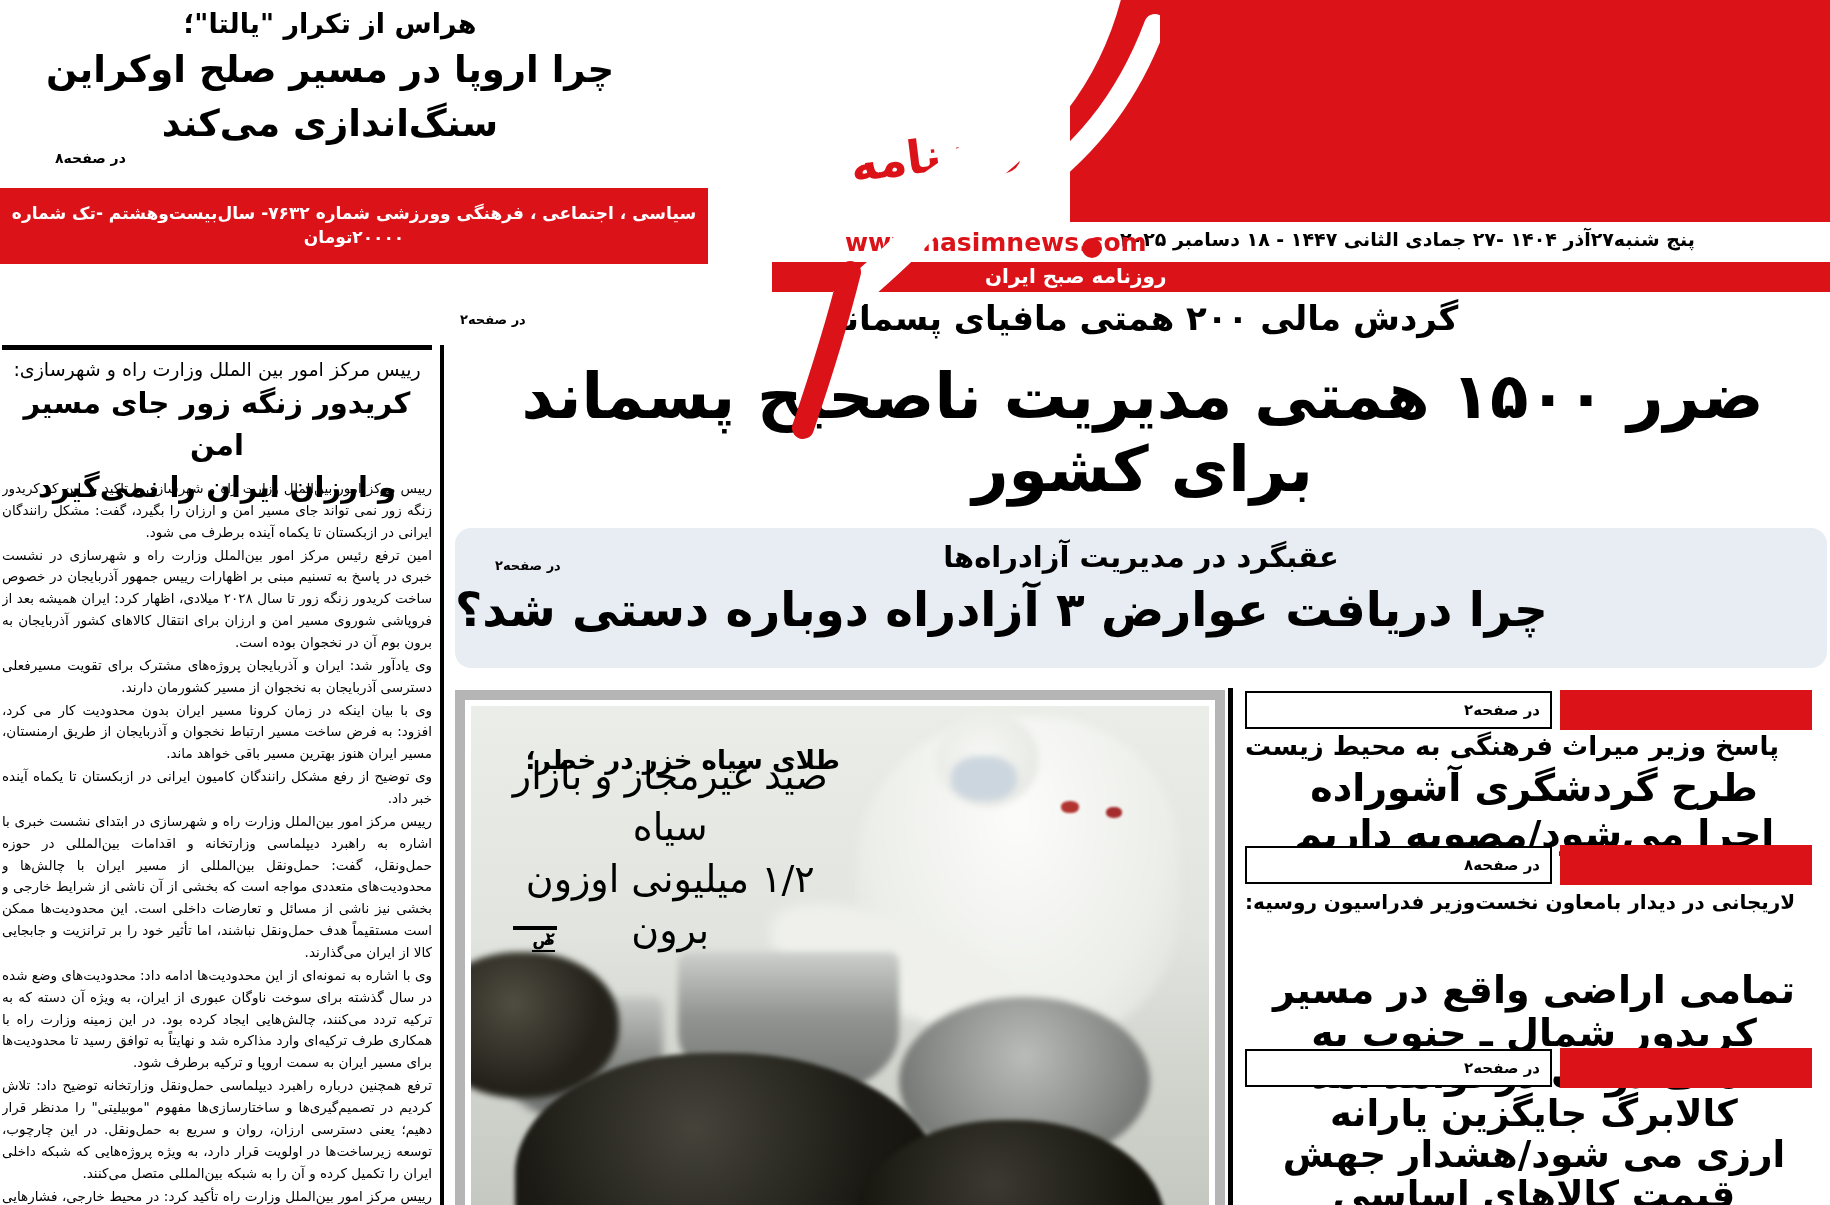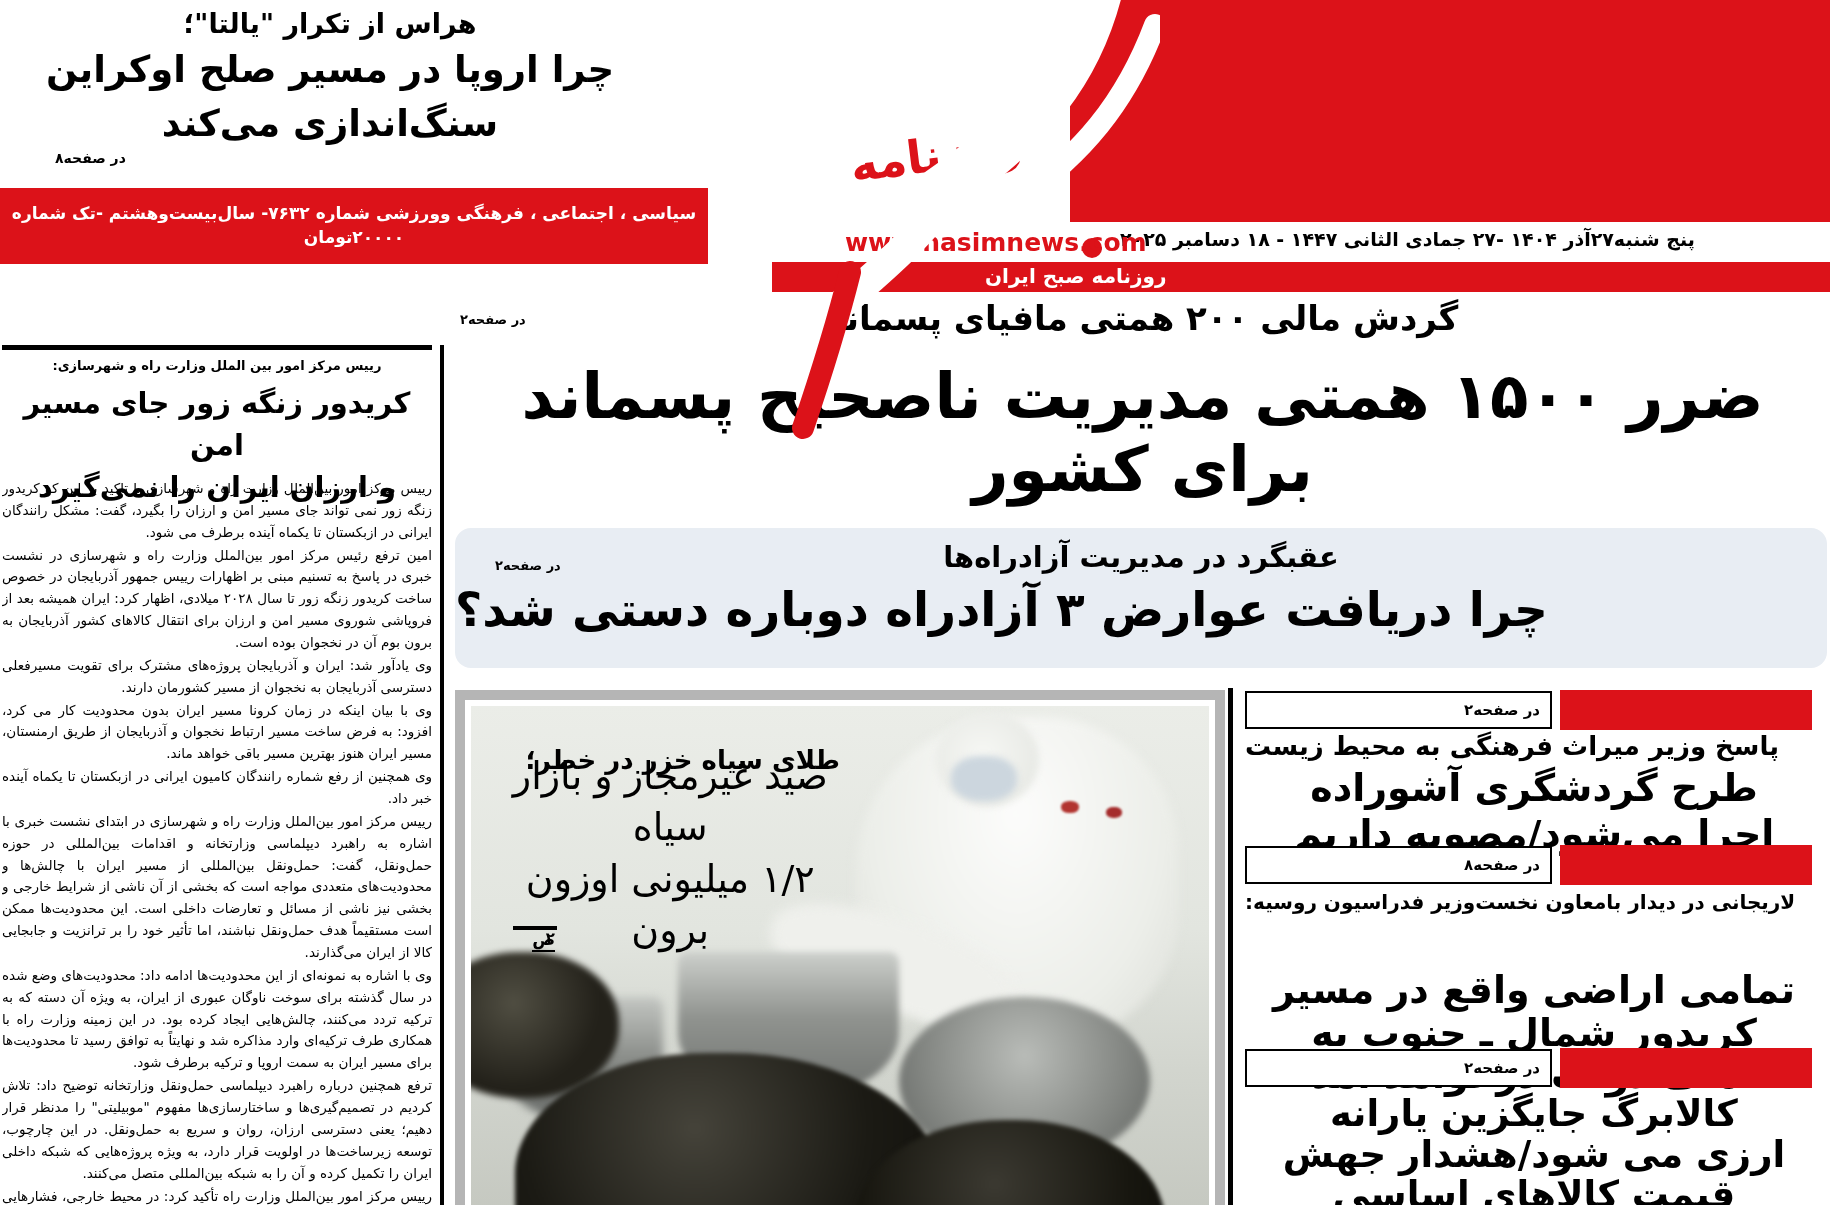--- a/index.html
+++ b/index.html
@@ -19,21 +19,21 @@
             font-size:17px;font-weight:bold;padding:0 10px;box-sizing:border-box;line-height:1.4;}
   .date-line{left:1120px;top:228px;font-size:19px;font-weight:bold;}
   .red-dot{left:1082px;top:238px;width:20px;height:20px;border-radius:50%;background:#dc1219;}
   .site-url{left:845px;top:228px;font-size:25px;font-weight:bold;color:#dc1219;direction:ltr;}
   .tagline-band{left:772px;top:262px;width:1058px;height:30px;background:#dc1219;}
   .tagline{left:985px;top:264px;font-size:20px;font-weight:bold;color:#fff;z-index:6;}
   .swoosh{left:700px;top:0;width:460px;height:440px;z-index:5;pointer-events:none;}
 
   
   .lc-rule{left:2px;top:345px;width:430px;height:5px;background:#000;}
-  .lc-kicker{left:2px;top:358px;width:430px;text-align:center;font-size:13px;font-weight:bold;}
+  .lc-kicker{left:2px;top:358px;width:430px;text-align:center;font-size:19px;font-weight:normal;}
   .lc-headline{left:2px;top:382px;width:430px;text-align:center;font-size:29px;font-weight:bold;
                line-height:1.45;white-space:pre-line;}
   .lc-body{left:2px;top:478px;width:430px;height:727px;overflow:hidden;font-size:13.5px;
            line-height:1.62;text-align:justify;}
   .lc-body p{margin:0 0 1px 0;}
   .vrule1{left:440px;top:345px;width:4px;height:860px;background:#000;}
 
   
   .lead-pageref{left:460px;top:312px;font-size:13px;font-weight:bold;}
   .lead-kicker{left:455px;top:298px;width:1375px;text-align:center;font-size:34px;font-weight:bold;}
@@ -127,21 +127,21 @@
 
   <div class="abs lc-rule"></div>
   <div class="abs lc-kicker">رییس مرکز امور بین الملل وزارت راه و شهرسازی:</div>
   <div class="abs lc-headline">کریدور زنگه زور جای مسیر امن
 و ارزان ایران را نمی‌گیرد</div>
   <div class="abs lc-body">
     <p>رییس مرکز امور بین‌الملل وزارت راه و شهرسازی با تاکید بر این که کریدور زنگه زور نمی تواند جای مسیر امن و ارزان را بگیرد، گفت: مشکل رانندگان ایرانی در ازبکستان تا یکماه آینده برطرف می شود.</p>
     <p>امین ترفع رئیس مرکز امور بین‌الملل وزارت راه و شهرسازی در نشست خبری در پاسخ به تسنیم مبنی بر اظهارات رییس جمهور آذربایجان در خصوص ساخت کریدور زنگه زور تا سال ۲۰۲۸ میلادی، اظهار کرد: ایران همیشه بعد از فروپاشی شوروی مسیر امن و ارزان برای انتقال کالاهای کشور آذربایجان به برون بوم آن در نخجوان بوده است.</p>
     <p>وی یادآور شد: ایران و آذربایجان پروژه‌های مشترک برای تقویت مسیرفعلی دسترسی آذربایجان به نخجوان از مسیر کشورمان دارند.</p>
     <p>وی با بیان اینکه در زمان کرونا مسیر ایران بدون محدودیت کار می کرد، افزود: به فرض ساخت مسیر ارتباط نخجوان و آذربایجان از طریق ارمنستان، مسیر ایران هنوز بهترین مسیر باقی خواهد ماند.</p>
-    <p>وی همچنین از رفع شماره رانندگان کامیون ایرانی در ازبکستان تا یکماه آینده خبر داد.</p>
+    <p>وی توضیح از رفع مشکل رانندگان کامیون ایرانی در ازبکستان تا یکماه آینده خبر داد.</p>
     <p>رییس مرکز امور بین‌الملل وزارت راه و شهرسازی در ابتدای نشست خبری با اشاره به راهبرد دیپلماسی وزارتخانه و اقدامات بین‌المللی در حوزه حمل‌ونقل، گفت: حمل‌ونقل بین‌المللی از مسیر ایران با چالش‌ها و محدودیت‌های متعددی مواجه است که بخشی از آن ناشی از شرایط خارجی و بخشی نیز ناشی از مسائل و تعارضات داخلی است. این محدودیت‌ها ممکن است مستقیماً هدف حمل‌ونقل نباشند، اما تأثیر خود را بر ترانزیت و جابجایی کالا از ایران می‌گذارند.</p>
     <p>وی با اشاره به نمونه‌ای از این محدودیت‌ها ادامه داد: محدودیت‌های وضع شده در سال گذشته برای سوخت ناوگان عبوری از ایران، به ویژه آن دسته که به ترکیه تردد می‌کنند، چالش‌هایی ایجاد کرده بود. در این زمینه وزارت راه با همکاری طرف ترکیه‌ای وارد مذاکره شد و نهایتاً به توافق رسید تا محدودیت‌ها برای مسیر ایران به سمت اروپا و ترکیه برطرف شود.</p>
     <p>ترفع همچنین درباره راهبرد دیپلماسی حمل‌ونقل وزارتخانه توضیح داد: تلاش کردیم در تصمیم‌گیری‌ها و ساختارسازی‌ها مفهوم "موبیلیتی" را مدنظر قرار دهیم؛ یعنی دسترسی ارزان، روان و سریع به حمل‌ونقل. در این چارچوب، توسعه زیرساخت‌ها در اولویت قرار دارد، به ویژه پروژه‌هایی که شبکه داخلی ایران را تکمیل کرده و آن را به شبکه بین‌المللی متصل می‌کنند.</p>
     <p>رییس مرکز امور بین‌الملل وزارت راه تأکید کرد: در محیط خارجی، فشارهایی وجود دارد که هدف آن محدود کردن ترانزیت از مسیر ایران است. راهبرد ما ضد انزواگرایانه است؛ به این معنا که خود را در انزوا قرار نمی‌دهیم و سیاست‌ها و اقدامات ما با هدف تقابل با این محدودیت‌ها طراحی شده است.</p>
   </div>
   <div class="abs vrule1"></div>
 
   <div class="abs lead-pageref">در صفحه۲</div>
   <div class="abs lead-kicker">گردش مالی ۲۰۰ همتی مافیای پسماند</div>
   <div class="abs lead-headline">ضرر ۱۵۰۰ همتی مدیریت ناصحیح پسماند برای کشور</div>

